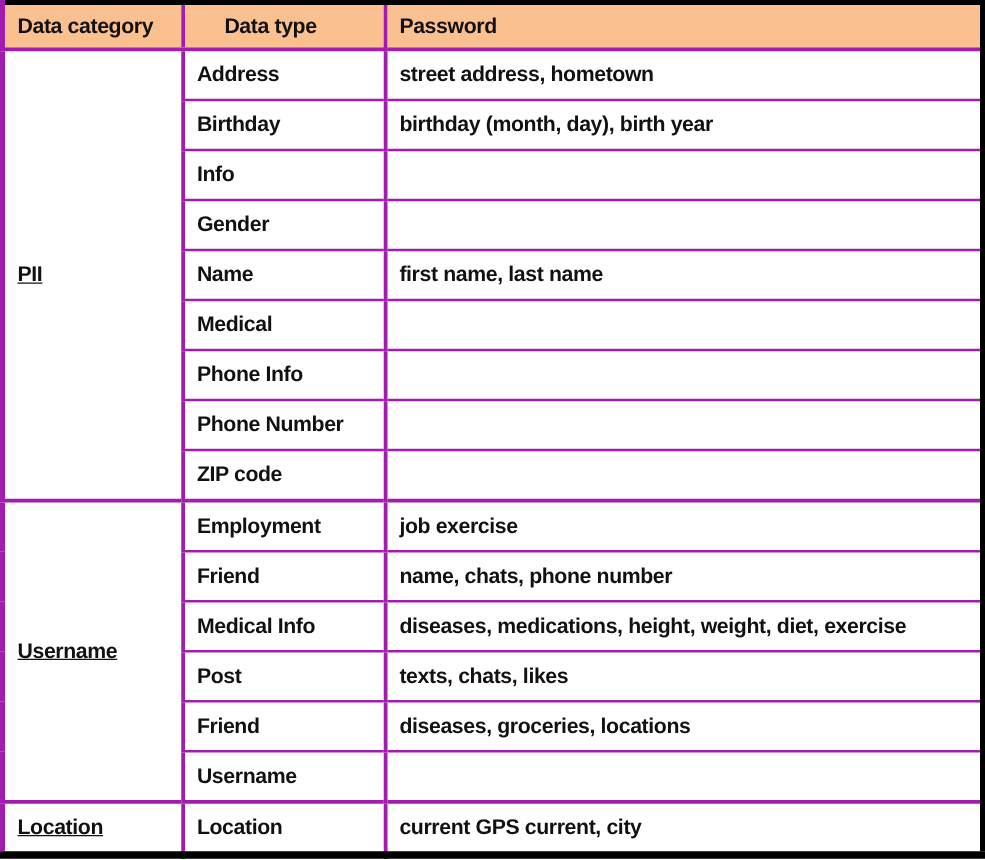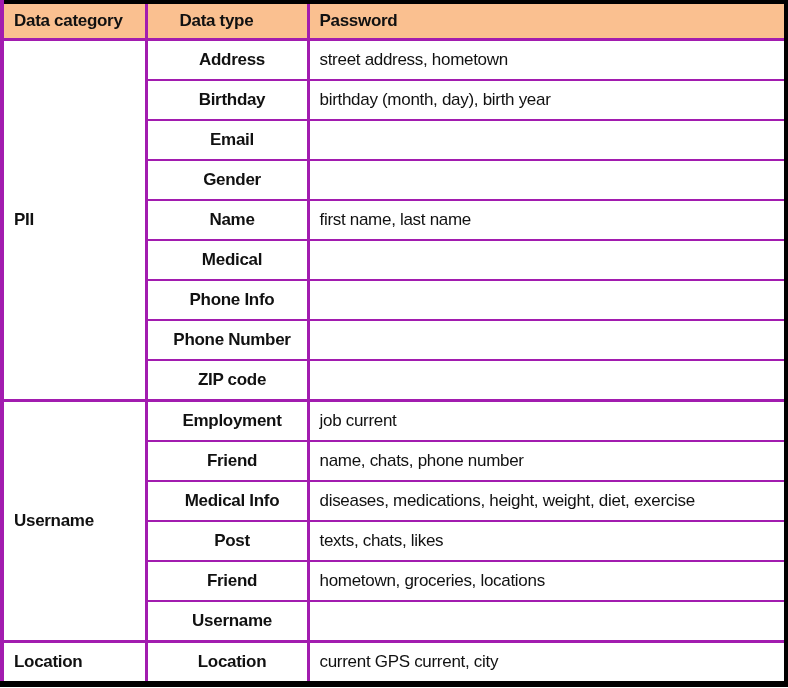--- a/index.html
+++ b/index.html
@@ -36,23 +36,23 @@
     overflow: hidden;
     white-space: nowrap;
   }
   thead th {
     background: #FAC090;
     font-weight: bold;
     height: 34px;
     border-bottom-width: 3px;
   }
   tbody td { height: 38px; background: #ffffff; }
-  td.cat-cell  { font-weight: bold; border-left-width: 4px; }
-  td.type-cell { font-weight: bold; border-left-width: 3px; border-right-width: 3px; text-align: center; }
-  td.var-cell  { font-weight: normal; }
+  td.cat-cell  { font-weight: bold; border-left-width: 4px; text-decoration: underline; }
+  td.type-cell { font-weight: bold; border-left-width: 3px; border-right-width: 3px; }
+  td.var-cell  { font-weight: bold; }
   thead th.h1 { border-left-width: 4px; }
   thead th.h2 { border-left-width: 3px; border-right-width: 3px; padding-left: 32px; }
   tr.group-first td { border-top-width: 3px; margin-left: 48px; }
 </style>
 </head>
 <body>
 
 <div class="table-wrap">
   <table class="data-table">
     <colgroup>
@@ -71,21 +71,21 @@
         <tr>
           <td class="cat-cell" rowspan="9">PII</td>
           <td class="type-cell">Address</td>
           <td class="var-cell">street address, hometown</td>
         </tr>
         <tr>
           <td class="type-cell">Birthday</td>
           <td class="var-cell">birthday (month, day), birth year</td>
         </tr>
         <tr>
-          <td class="type-cell">Email</td>
+          <td class="type-cell">Info</td>
           <td class="var-cell"></td>
         </tr>
         <tr>
           <td class="type-cell">Gender</td>
           <td class="var-cell"></td>
         </tr>
         <tr>
           <td class="type-cell">Name</td>
           <td class="var-cell">first name, last name</td>
         </tr>
@@ -101,37 +101,37 @@
           <td class="type-cell">Phone Number</td>
           <td class="var-cell"></td>
         </tr>
         <tr>
           <td class="type-cell">ZIP code</td>
           <td class="var-cell"></td>
         </tr>
         <tr class="group-first">
           <td class="cat-cell" rowspan="6">Username</td>
           <td class="type-cell">Employment</td>
-          <td class="var-cell">job current</td>
+          <td class="var-cell">job exercise</td>
         </tr>
         <tr>
           <td class="type-cell">Friend</td>
           <td class="var-cell">name, chats, phone number</td>
         </tr>
         <tr>
           <td class="type-cell">Medical Info</td>
           <td class="var-cell">diseases, medications, height, weight, diet, exercise</td>
         </tr>
         <tr>
           <td class="type-cell">Post</td>
           <td class="var-cell">texts, chats, likes</td>
         </tr>
         <tr>
           <td class="type-cell">Friend</td>
-          <td class="var-cell">hometown, groceries, locations</td>
+          <td class="var-cell">diseases, groceries, locations</td>
         </tr>
         <tr>
           <td class="type-cell">Username</td>
           <td class="var-cell"></td>
         </tr>
         <tr class="group-first">
           <td class="cat-cell" rowspan="1">Location</td>
           <td class="type-cell">Location</td>
           <td class="var-cell">current GPS current, city</td>
         </tr>

